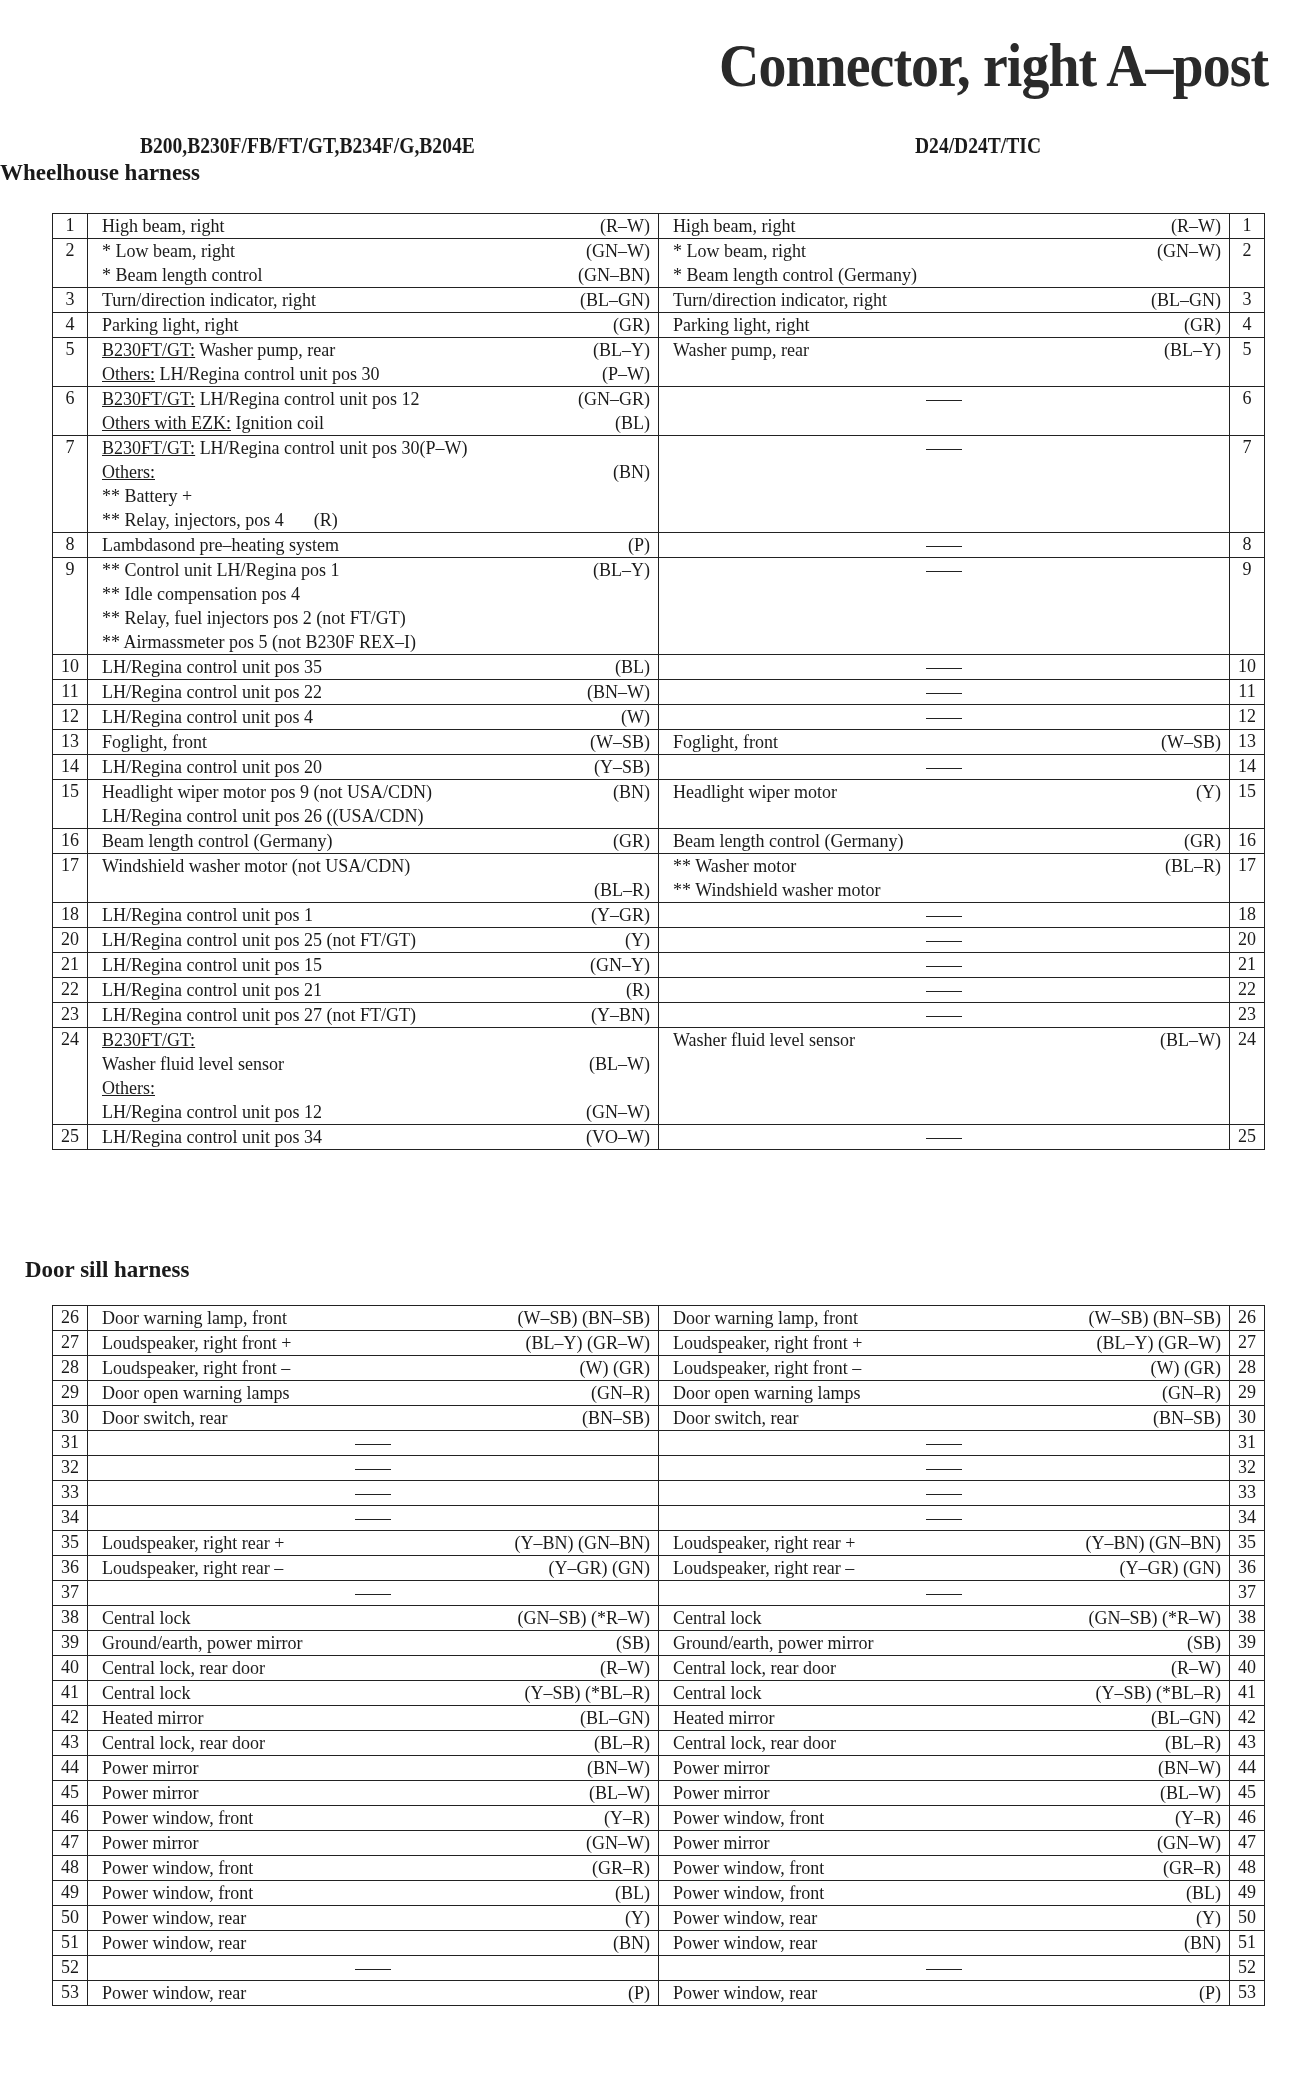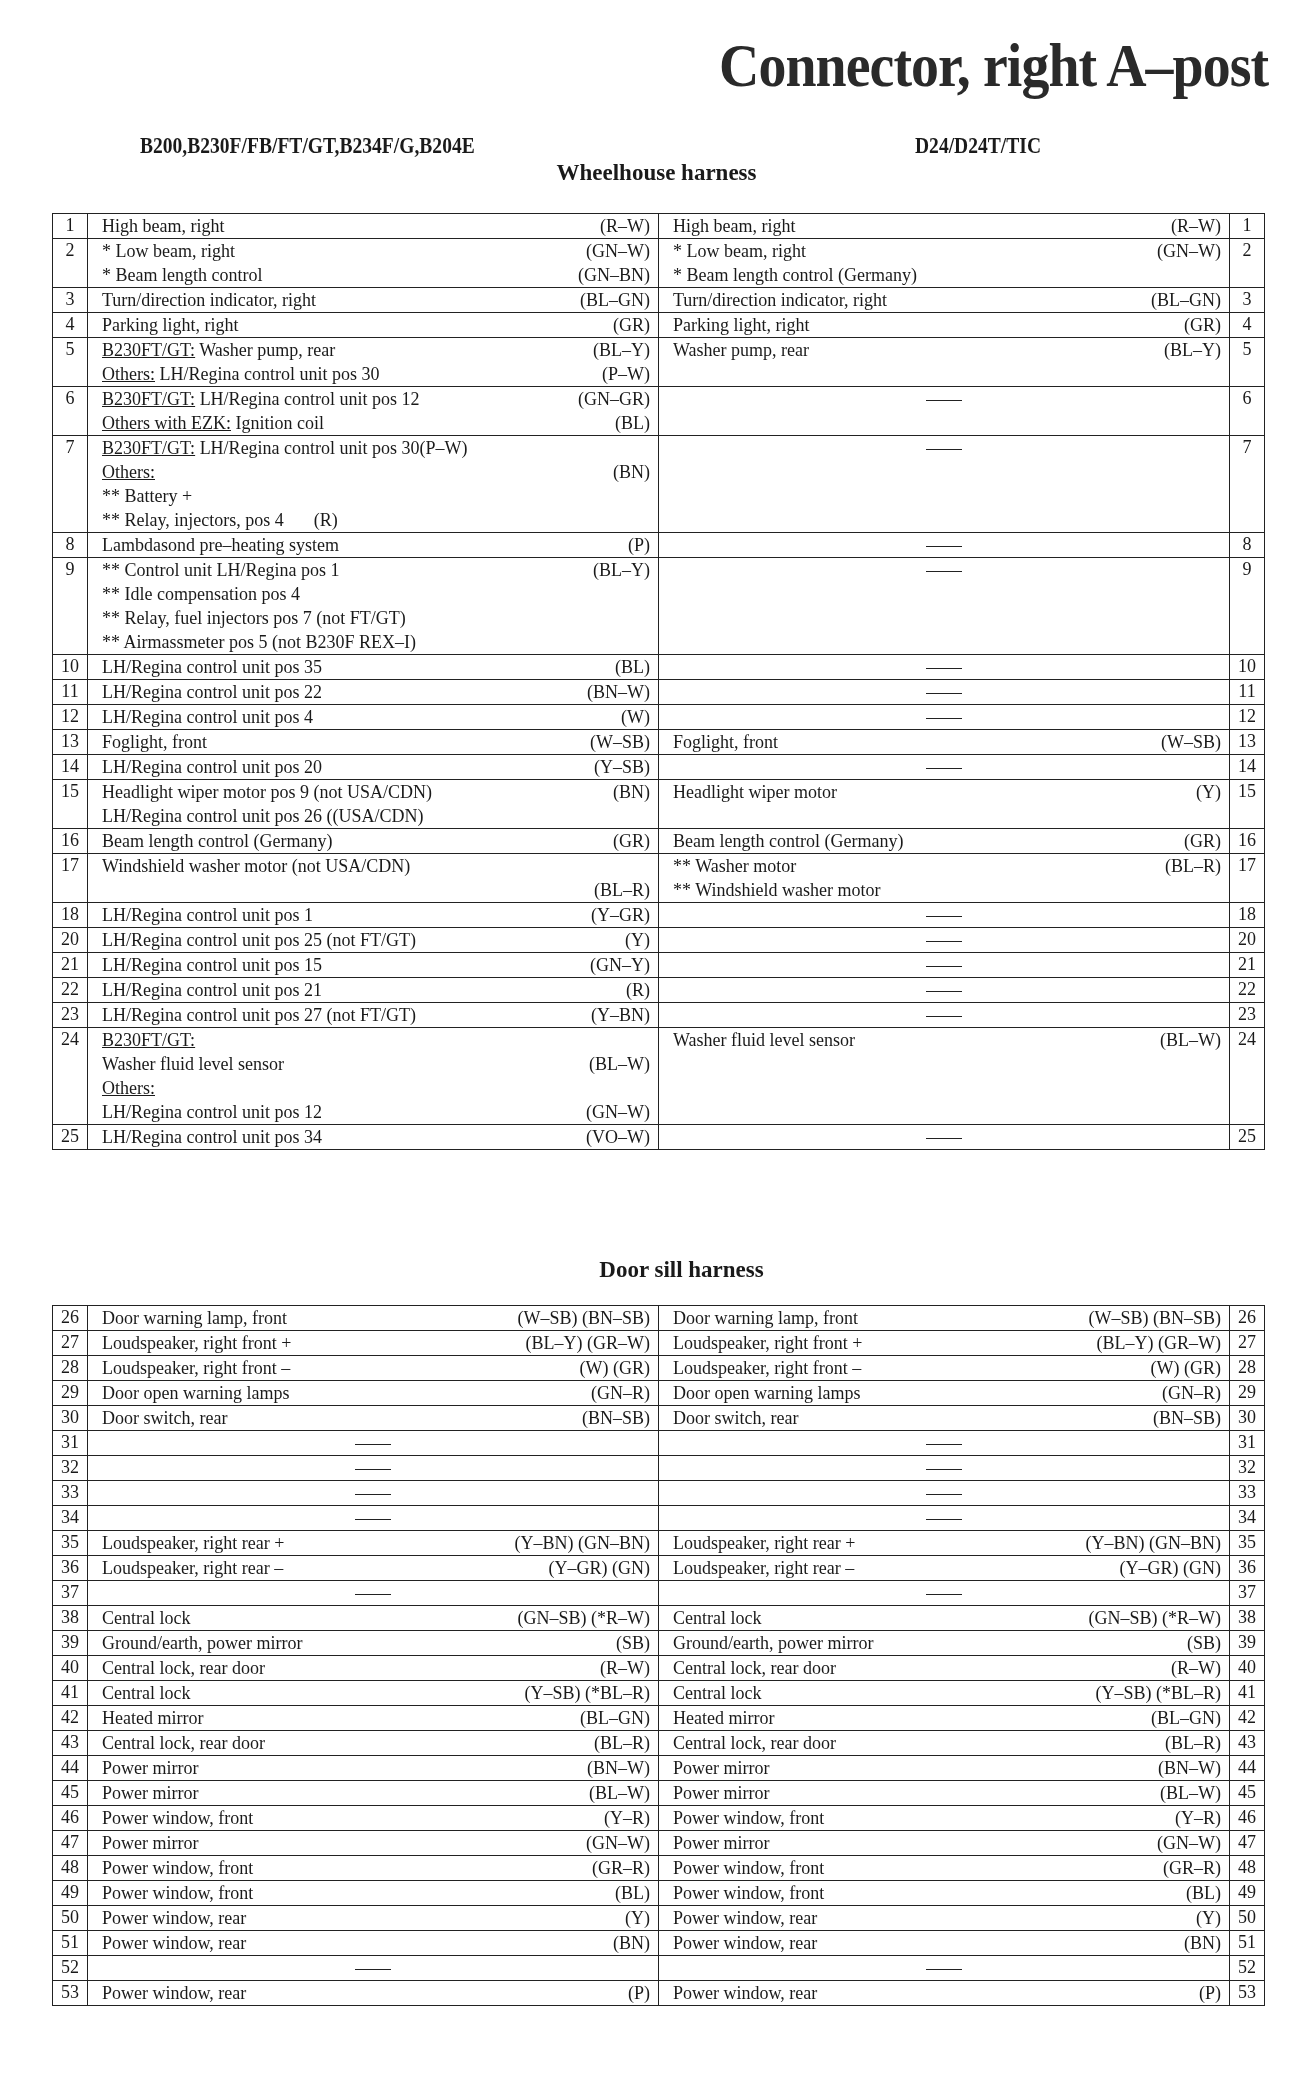--- a/index.html
+++ b/index.html
@@ -14,21 +14,21 @@
   }
   .engines-left {
     position: absolute; left: 140px; top: 133px; font-size: 23px; font-weight: bold;
     transform: scaleX(0.85); transform-origin: left top;
   }
   .engines-right {
     position: absolute; left: 915px; top: 133px; font-size: 23px; font-weight: bold;
     transform: scaleX(0.85); transform-origin: left top;
   }
   .section-title {
-    position: absolute; left: 0; width: 1313px; text-align: center;
+    position: absolute; left: 0; width: 1313px; text-align: left;
     font-size: 23px; font-weight: bold;
   }
   .sec1 { top: 160px; }
   .sec2 { top: 1257px; left: 25px; }
 
   table.grid {
     position: absolute; left: 52px; width: 1210px;
     border-collapse: collapse; table-layout: fixed; font-size: 18px;
   }
   table.grid td {
@@ -218,21 +218,21 @@
         <td class="desc">
           <div class="line">
             <span class="txt"><span>** Control unit LH/Regina pos 1</span></span>
             <span class="code">(BL–Y)</span>
           </div>
           <div class="line">
             <span class="txt"><span>** Idle compensation pos 4</span></span>
             <span class="code"></span>
           </div>
           <div class="line">
-            <span class="txt"><span>** Relay, fuel injectors pos 7 (not FT/GT)</span></span>
+            <span class="txt"><span>** Relay, fuel injectors pos 2 (not FT/GT)</span></span>
             <span class="code"></span>
           </div>
           <div class="line">
             <span class="txt"><span>** Airmassmeter pos 5 (not B230F REX–I)</span></span>
             <span class="code"></span>
           </div>
         </td>
         <td class="desc">
           <div class="dash"><span></span></div>
         </td>

